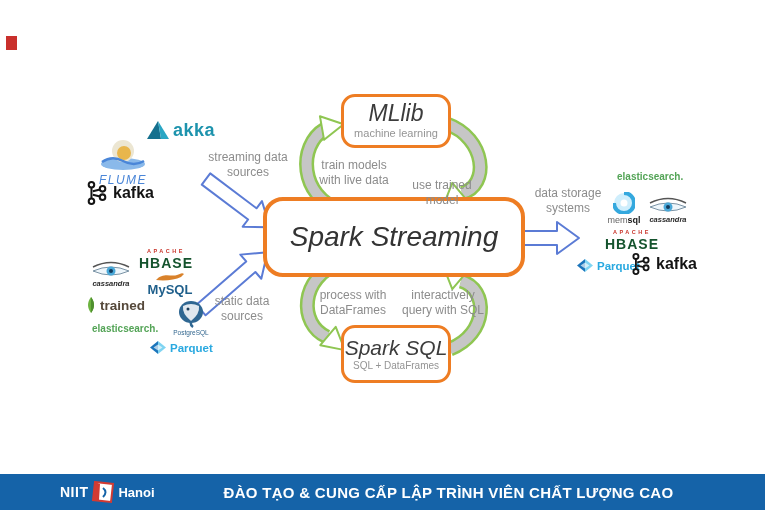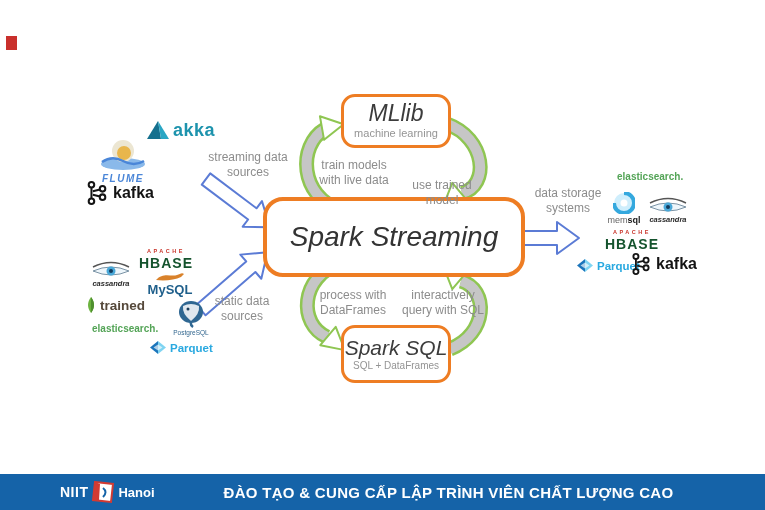--- a/index.html
+++ b/index.html
@@ -27,21 +27,21 @@
   .lbl-storage{left:524px;top:186px;width:88px;}
   .lbl-train{left:310px;top:158px;width:88px;}
   .lbl-use{left:398px;top:158px;width:88px;margin-top:20px;}
   .lbl-process{left:307px;top:288px;width:92px;}
   .lbl-query{left:395px;top:288px;width:96px;}
   
   .logo{position:absolute;z-index:3;display:flex;align-items:center;gap:4px;}
   .logo.col{flex-direction:column;gap:1px;text-align:center;}
   .akka-text{font-size:18px;font-weight:700;color:#1d93ad;letter-spacing:.5px;}
   .kafka-text{font-size:16px;font-weight:700;color:#141414;}
-  .flume-text{font-size:10px;font-weight:700;font-style:italic;color:#4a86d8;letter-spacing:1.5px;}
+  .flume-text{font-size:12px;font-weight:400;font-style:italic;color:#4a86d8;letter-spacing:1.5px;}
   .kinesis-text{font-size:7.5px;color:#d9822b;line-height:1.25;width:40px;text-align:center;}
   .cass-text{font-size:7.5px;font-style:italic;font-weight:600;color:#2b2b2b;}
   .apache-text{font-size:5.5px;font-weight:700;letter-spacing:2.5px;color:#c9342a;line-height:1;}
   .hbase-text{font-size:14px;font-weight:800;letter-spacing:1px;color:#14532d;line-height:1;}
   .mysql-text{font-size:13px;font-weight:700;color:#1f5f8b;}
   .mongo-text{font-size:13.5px;font-weight:700;color:#55483a;}
   .es-text{font-size:10px;font-weight:600;color:#54a457;}
   .pg-text{font-size:6.5px;color:#33678f;}
   .parquet-text{font-size:11.5px;font-weight:700;color:#2aa9e0;}
   .memsql-text{font-size:9px;color:#666;}

